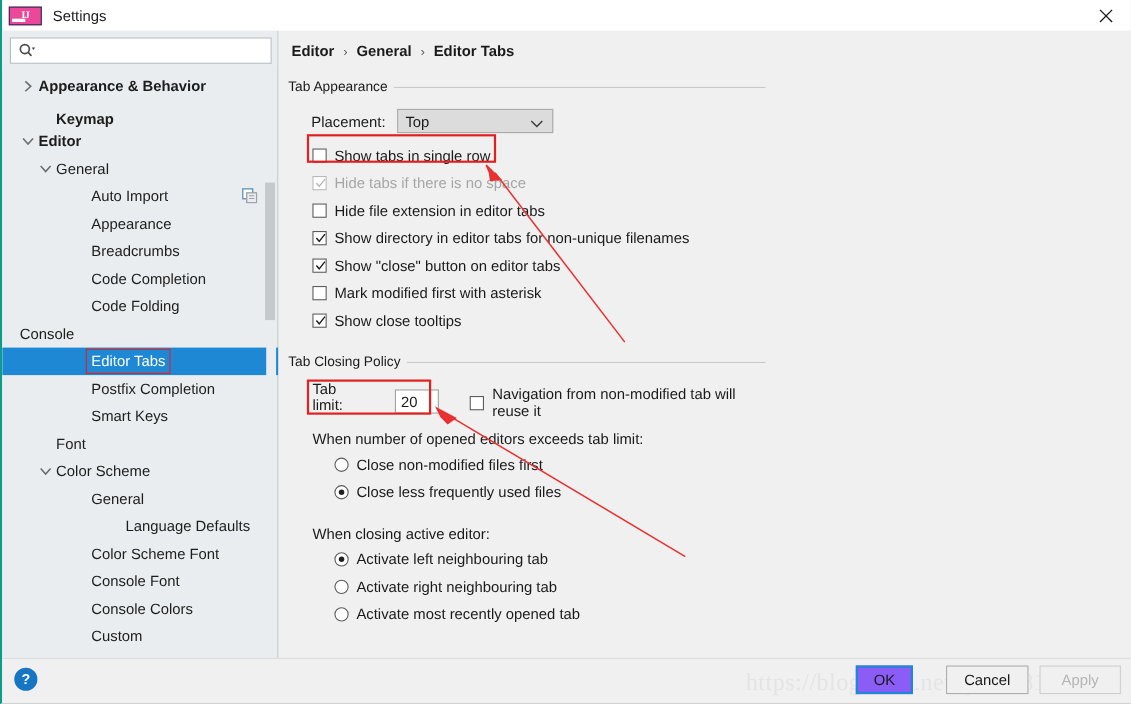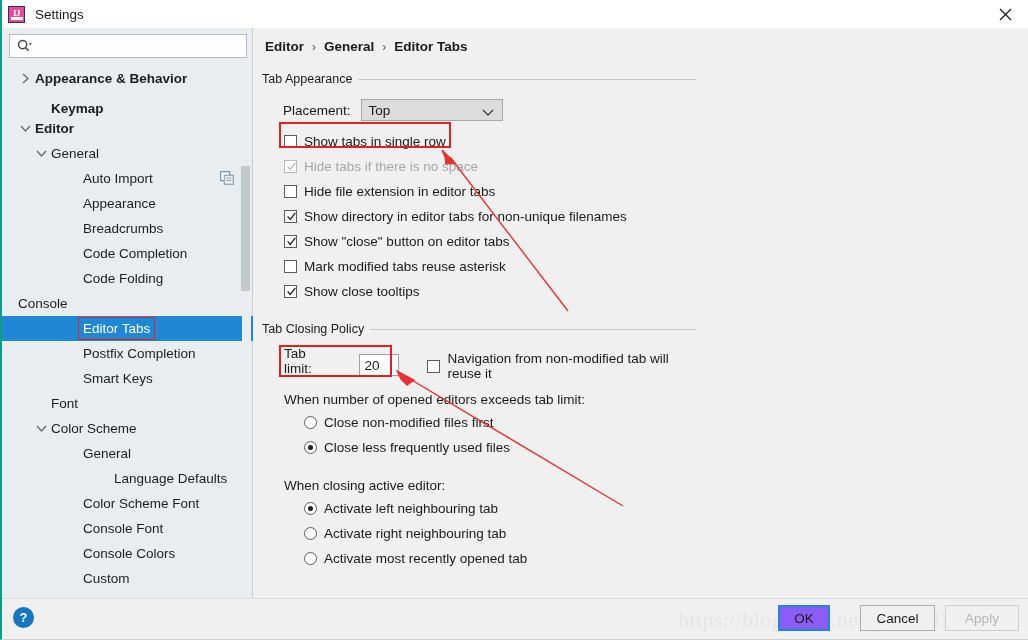--- a/index.html
+++ b/index.html
@@ -22,21 +22,21 @@
   }
 
   
   .titlebar {
     position: absolute; left: 0; top: 0;
     width: 1026px; height: 28px;
     background: #ffffff;
     display: flex; align-items: center;
   }
   .ij-logo {
-    width: 17px; height: 17px;
+    width: 30px; height: 17px;
     margin-left: 6px;
     background: #ec4899;
     border: 1px solid #2b3057;
     position: relative;
     flex: none;
   }
   .ij-logo .bar {
     position: absolute; left: 2px; bottom: 2px;
     width: 12px; height: 3px; background: #ffffff;
   }
@@ -502,21 +502,21 @@
           <div class="cb-row">
             <span class="checkbox">
               <svg class="tick" viewBox="0 0 11 11">
                 <polyline points="1.6,5.4 4.2,8.4 9.4,1.8" fill="none" stroke="#1f1f1f" stroke-width="1.3"></polyline>
               </svg>
             </span>
             <span>Show "close" button on editor tabs</span>
           </div>
           <div class="cb-row">
             <span class="checkbox"></span>
-            <span>Mark modified tabs reuse asterisk</span>
+            <span>Mark modified first with asterisk</span>
           </div>
           <div class="cb-row">
             <span class="checkbox">
               <svg class="tick" viewBox="0 0 11 11">
                 <polyline points="1.6,5.4 4.2,8.4 9.4,1.8" fill="none" stroke="#1f1f1f" stroke-width="1.3"></polyline>
               </svg>
             </span>
             <span>Show close tooltips</span>
           </div>
         </div>

